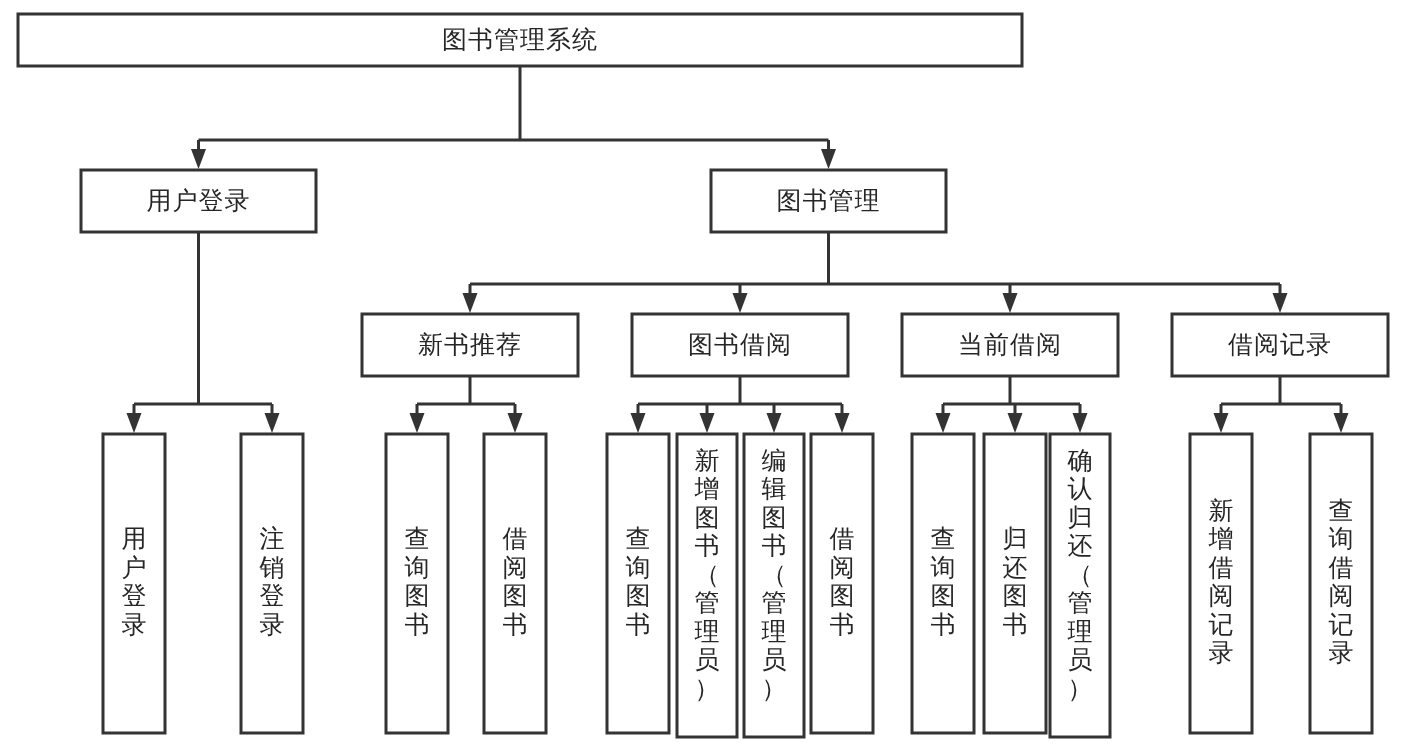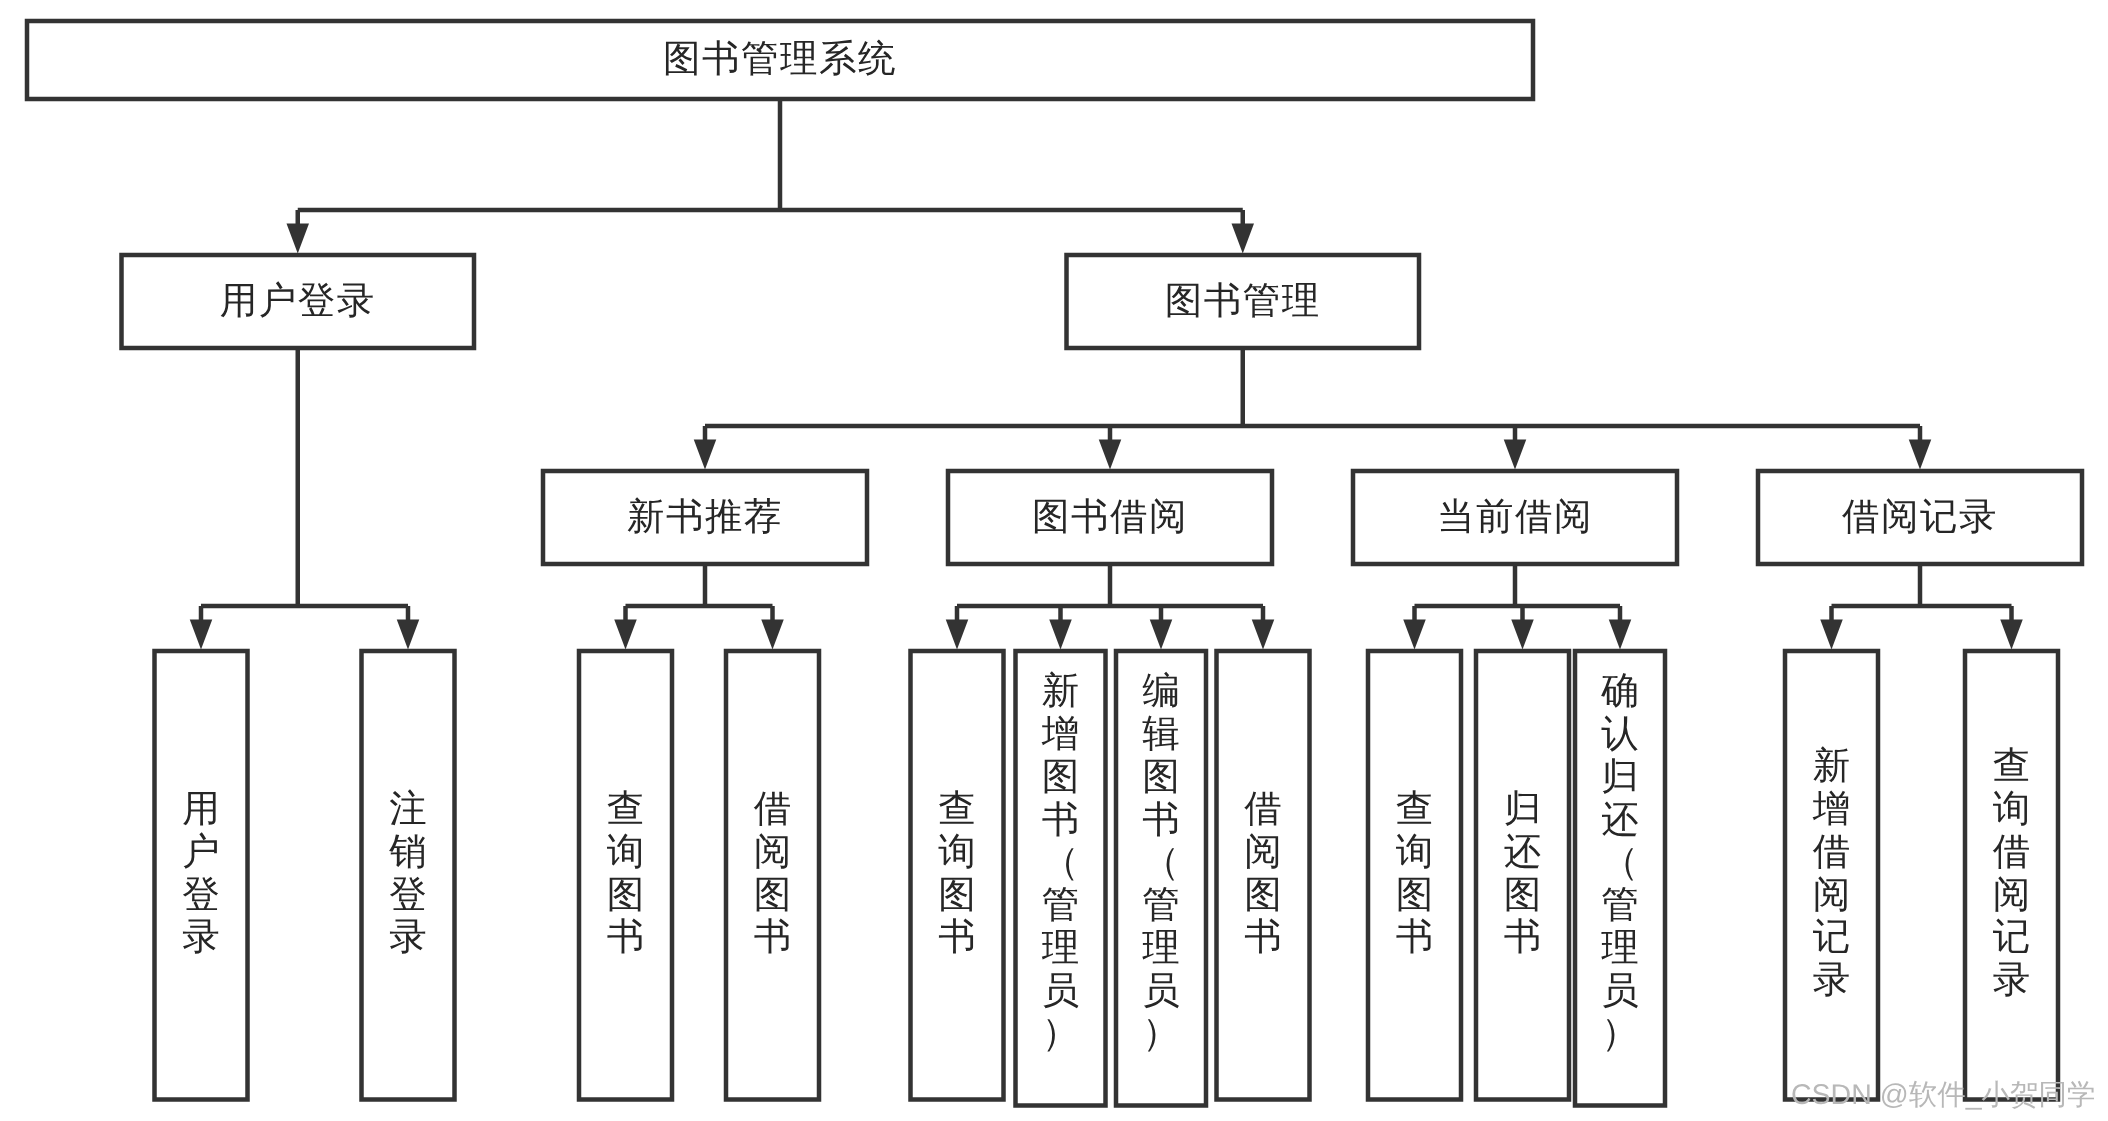--- a/index.html
+++ b/index.html
@@ -247,15 +247,14 @@
           <text x="1341" y="512.25" font-size="25" text-anchor="middle" fill="#262626" dominant-baseline="middle" font-family="&quot;Liberation Sans&quot;, &quot;DejaVu Sans&quot;, sans-serif">查</text>
           <text x="1341" y="540.75" font-size="25" text-anchor="middle" fill="#262626" dominant-baseline="middle" font-family="&quot;Liberation Sans&quot;, &quot;DejaVu Sans&quot;, sans-serif">询</text>
           <text x="1341" y="569.25" font-size="25" text-anchor="middle" fill="#262626" dominant-baseline="middle" font-family="&quot;Liberation Sans&quot;, &quot;DejaVu Sans&quot;, sans-serif">借</text>
           <text x="1341" y="597.75" font-size="25" text-anchor="middle" fill="#262626" dominant-baseline="middle" font-family="&quot;Liberation Sans&quot;, &quot;DejaVu Sans&quot;, sans-serif">阅</text>
           <text x="1341" y="626.25" font-size="25" text-anchor="middle" fill="#262626" dominant-baseline="middle" font-family="&quot;Liberation Sans&quot;, &quot;DejaVu Sans&quot;, sans-serif">记</text>
           <text x="1341" y="654.75" font-size="25" text-anchor="middle" fill="#262626" dominant-baseline="middle" font-family="&quot;Liberation Sans&quot;, &quot;DejaVu Sans&quot;, sans-serif">录</text>
         </g>
       </g>
   </svg>
 
-  <div class="watermark">CSDN @软件_小贺同学</div>
 
 </div>
 
 </body></html>

